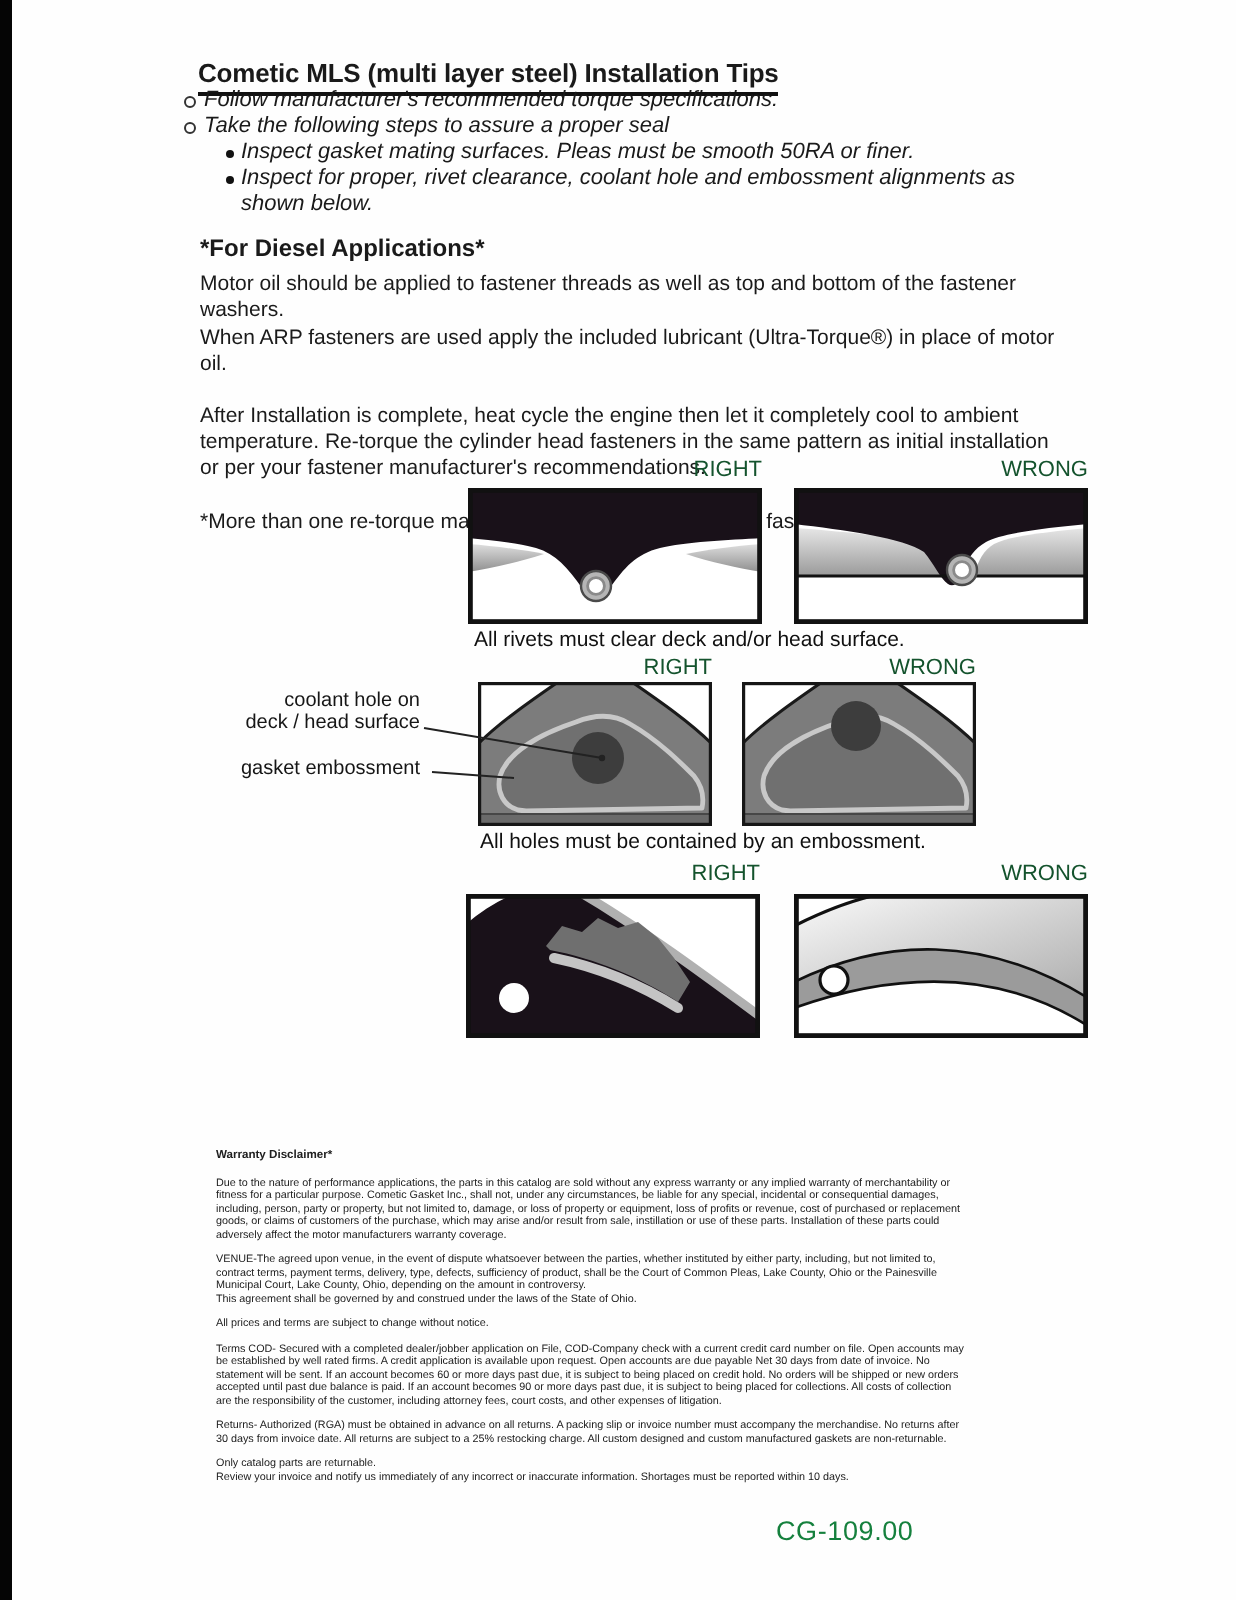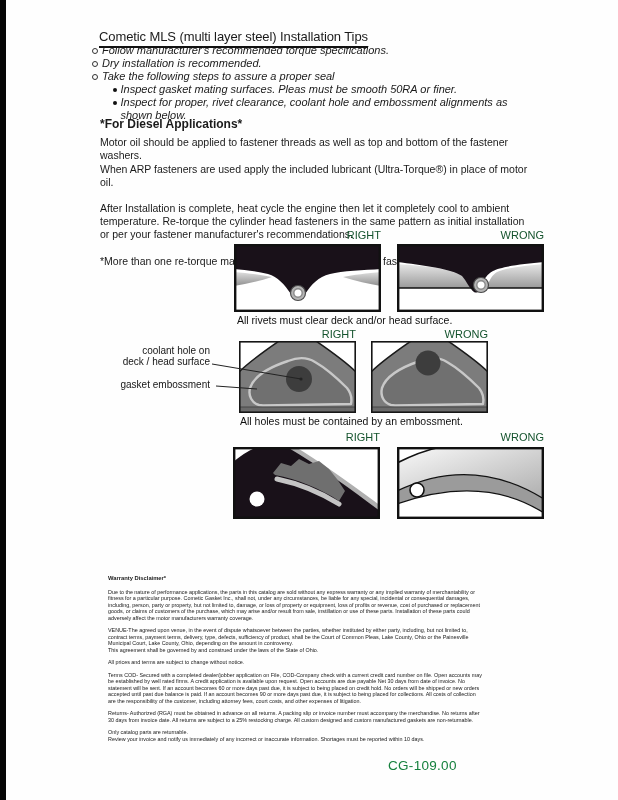--- a/index.html
+++ b/index.html
@@ -1,20 +1,20 @@
 <!DOCTYPE html>
 <html><head>
 <meta charset="utf-8">
 <style>
   html,body{margin:0;padding:0;background:#ffffff;}
   .page{position:relative;width:618px;height:800px;background:#fefefe;overflow:hidden;
         font-family:"Liberation Sans", sans-serif;color:#1a1a1a;}
   .scan-bar{position:absolute;left:0;top:0;width:6px;height:800px;background:#050505;}
 
-  .title{position:absolute;left:99px;top:20px;font-size:13px;font-weight:normal;
+  .title{position:absolute;left:99px;top:20px;font-size:13px;font-weight:bold;
          letter-spacing:-0.1px;border-bottom:2px solid #111;padding-bottom:2px;}
 
   .bullets{position:absolute;left:92px;top:44px;width:445px;font-size:11px;line-height:13px;font-style:italic;}
   .b-row{display:flex;}
   .b-marker{width:4px;height:4px;border:1px solid #333;border-radius:50%;margin:4px 4px 0 0;flex:none;}
   .b-sub{margin-left:21px;}
   .s-marker{width:4px;height:4px;background:#111;border-radius:50%;margin:4.5px 3.5px 0 0;flex:none;}
 
   .diesel{position:absolute;left:100px;top:118px;width:428px;font-size:10.5px;line-height:13.2px;}
   .diesel h2{font-size:12px;margin:0 0 5px 0;font-weight:bold;}
@@ -41,24 +41,20 @@
 
 <div class="page">
   <div class="scan-bar"></div>
 
   <h1 class="title">Cometic MLS (multi layer steel) Installation Tips</h1>
 
   <div class="bullets">
     <div class="b-row">
       <span class="b-marker"></span>
       <span>Follow manufacturer's recommended torque specifications.</span>
-    </div>
-    <div class="b-row">
-      <span class="b-marker"></span>
-      <span>Dry installation is recommended.</span>
     </div>
     <div class="b-row">
       <span class="b-marker"></span>
       <span>Take the following steps to assure a proper seal</span>
     </div>
     <div class="b-row b-sub">
       <span class="s-marker"></span>
       <span>Inspect gasket mating surfaces.  Pleas must be smooth 50RA or finer.</span>
     </div>
     <div class="b-row b-sub">

